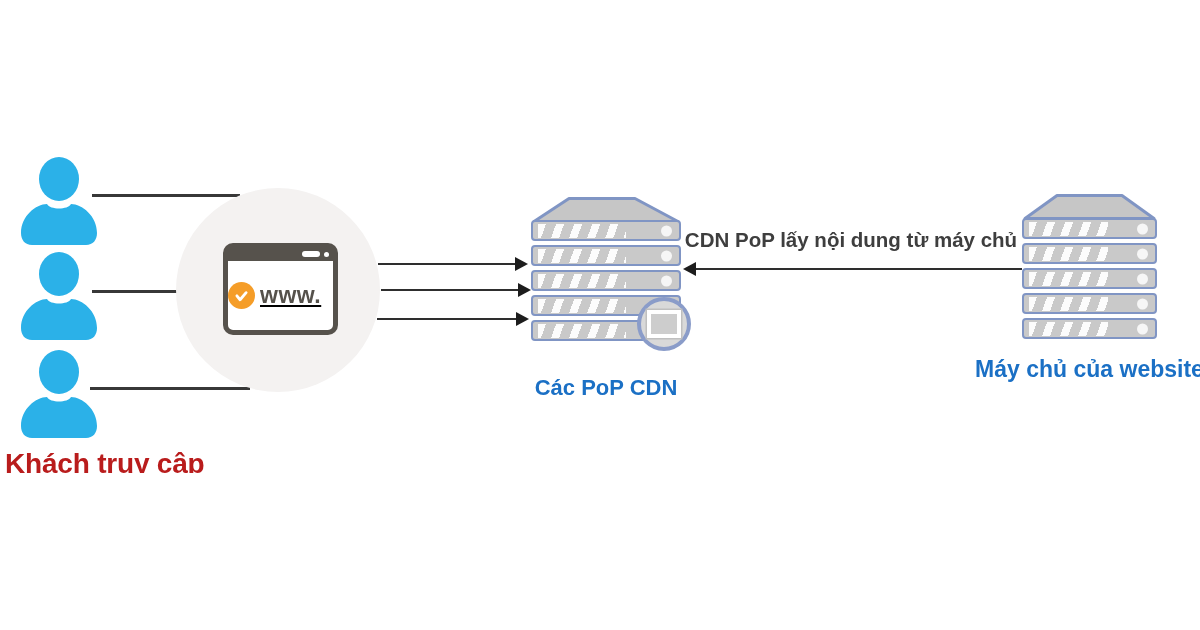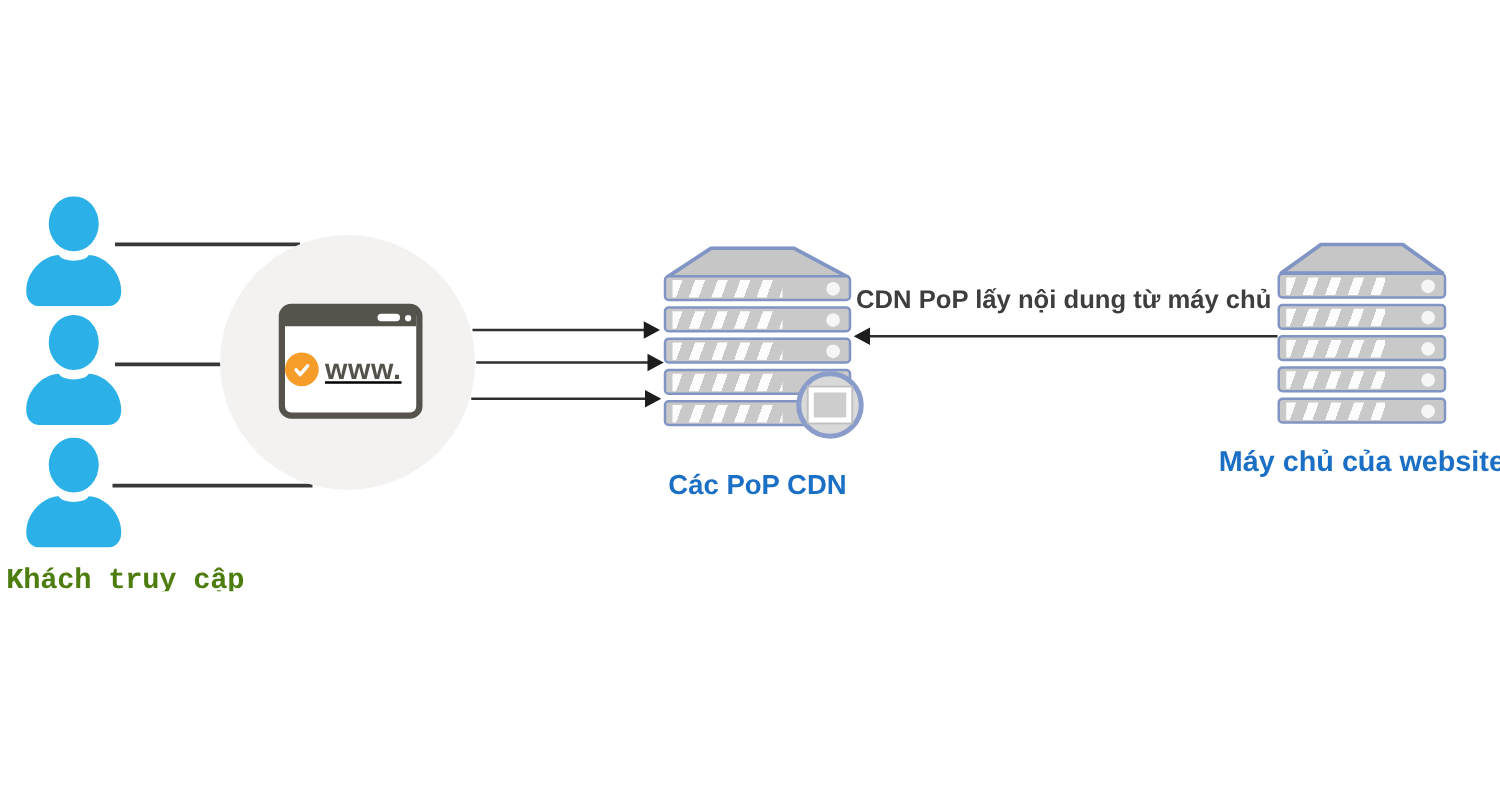--- a/index.html
+++ b/index.html
@@ -58,21 +58,21 @@
     border:4px solid #8a9cc9;border-radius:50%;background:#d9d9d9;}
   .monitor{position:absolute;left:6px;top:9px;width:34px;height:28px;box-sizing:border-box;
     border:4.5px solid #ffffff;background:#cdcdcd;box-shadow:0 0 0 1.5px #bfbfbf;}
   
   .blue-label{position:absolute;text-align:center;font-weight:bold;color:#1b70c5;}
   .cdn-label{left:516px;top:363px;width:180px;font-size:22px;margin-top:12px;}
   .origin-label{left:967px;top:356px;width:245px;font-size:23px;}
   .fetch-label{position:absolute;left:680px;top:228px;width:342px;text-align:center;
     font-size:20.5px;color:#3e3e3e;white-space:nowrap;font-weight:bold;}
   .visitors-label-clip{position:absolute;left:5px;top:451px;height:22px;overflow:hidden;}
-  .visitors-label{font-size:23px;font-weight:bold;color:#4d7c0f;line-height:26px;letter-spacing:-0.2px;white-space:nowrap;font-family:Liberation Mono, monospace;}
+  .visitors-label{font-size:28px;font-weight:bold;color:#b91c1c;line-height:26px;letter-spacing:-0.2px;white-space:nowrap;}
 </style>
 </head>
 <body>
 
 <div class="canvas">
 
   <div class="uline l1"></div>
   <div class="uline l2"></div>
   <div class="uline l3"></div>
 

